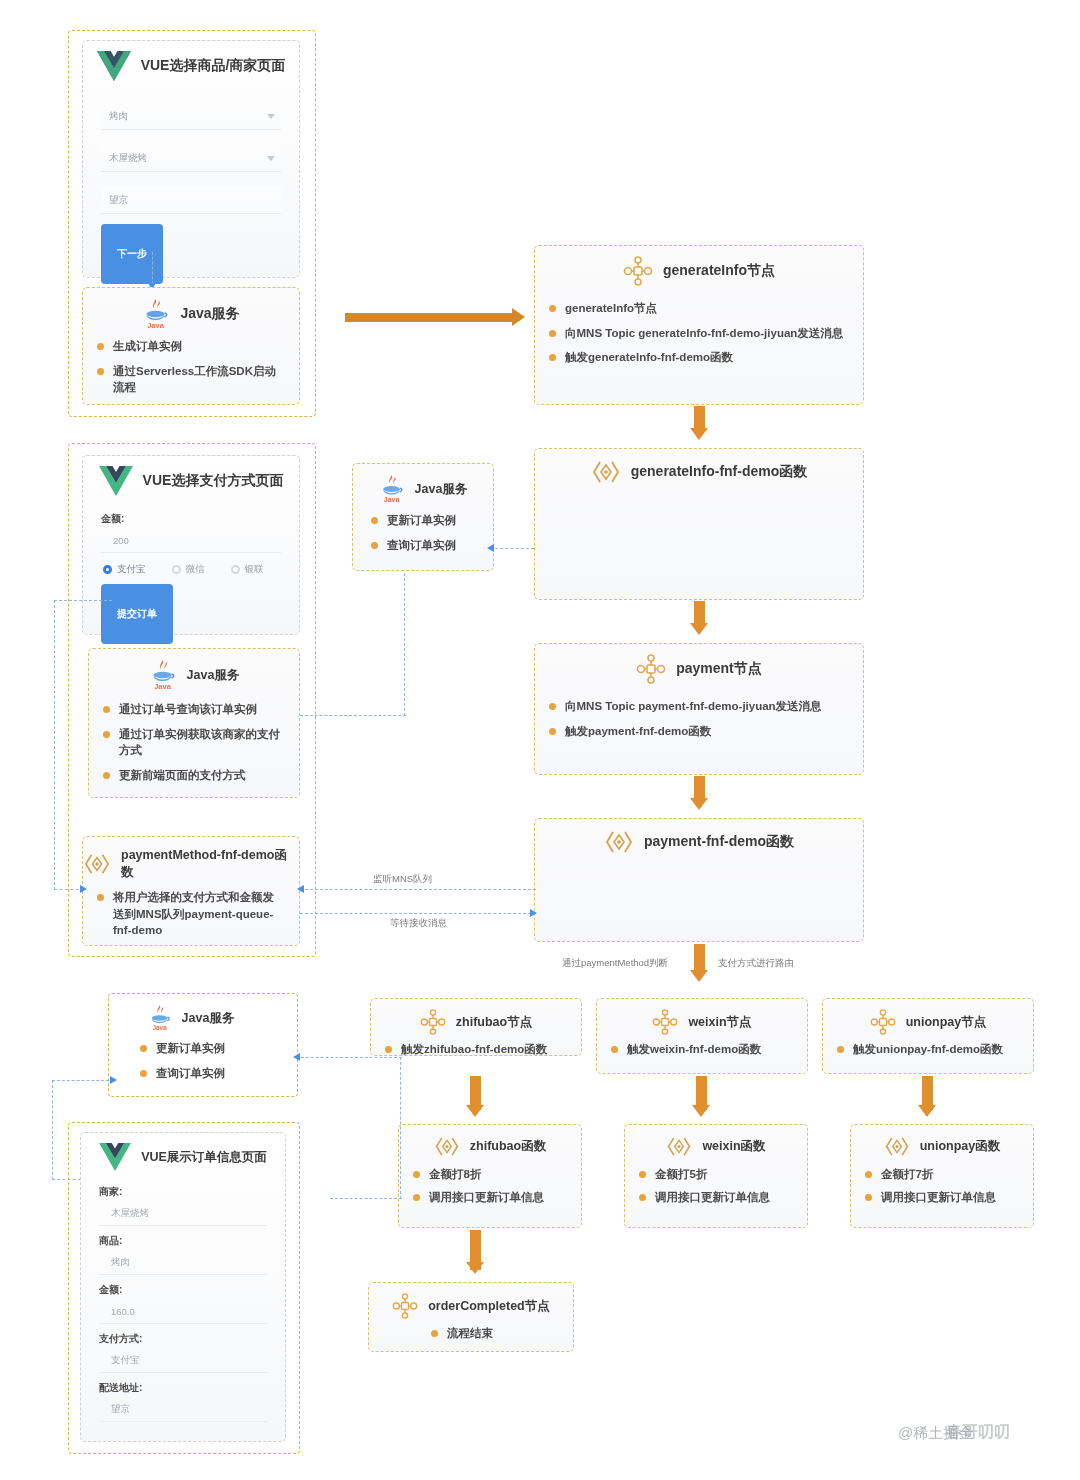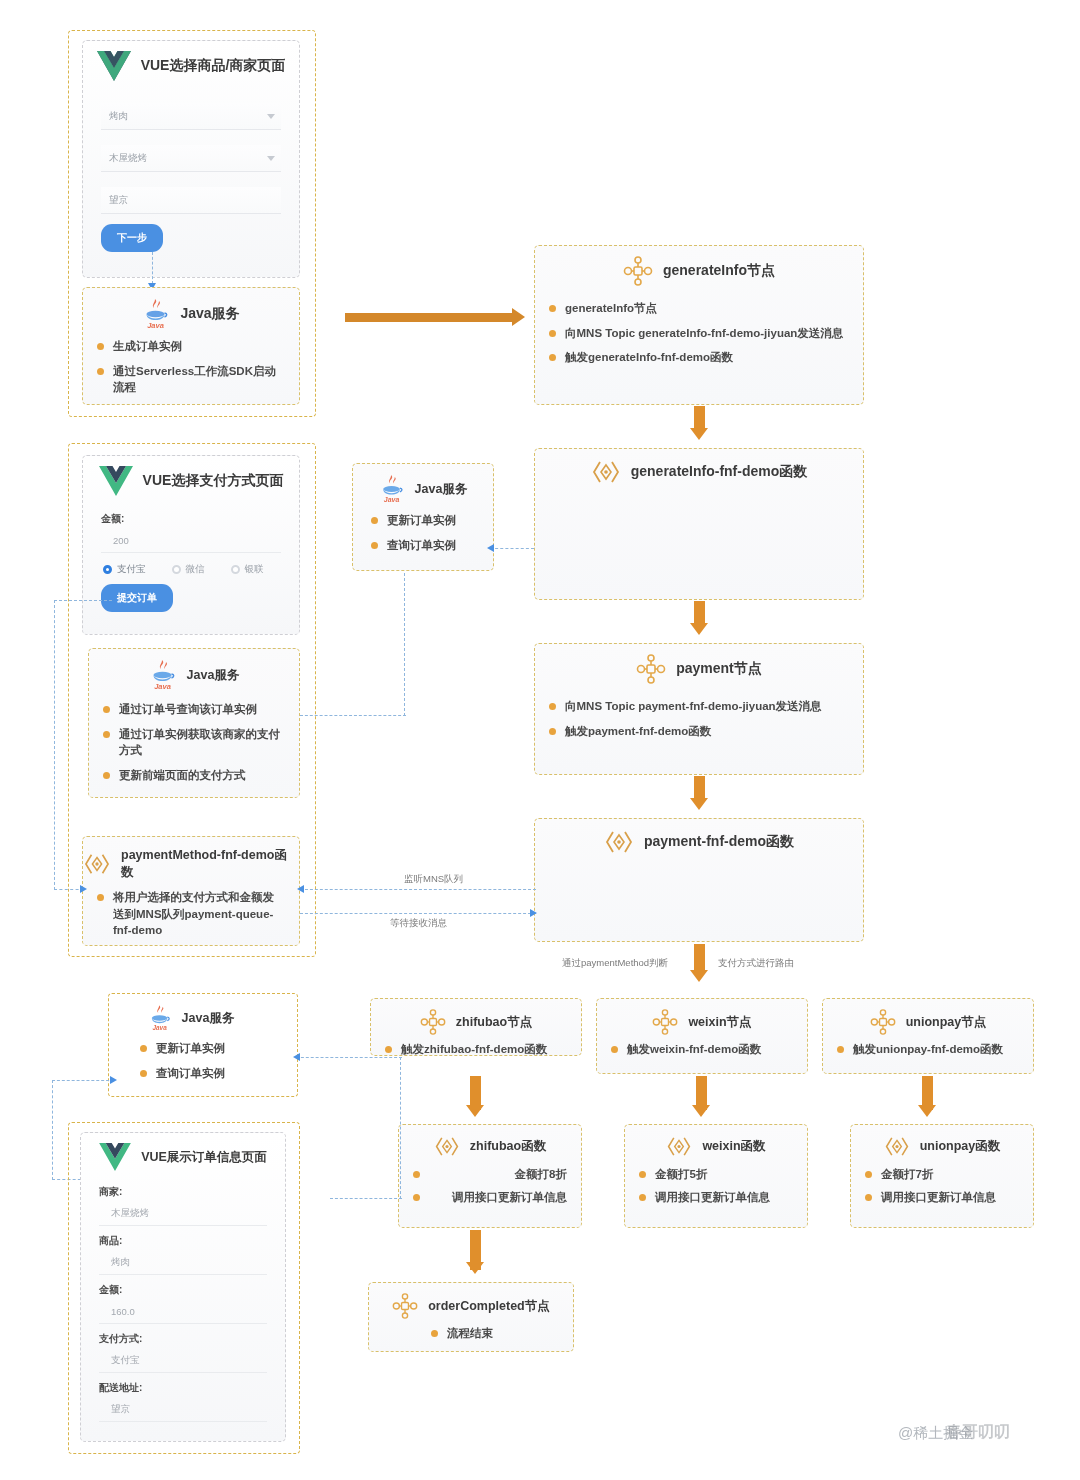--- a/index.html
+++ b/index.html
@@ -49,21 +49,21 @@
     font-weight:bold;
   }
   .bullets li:before{
     content:"";position:absolute;left:0;top:5px;
     width:7px;height:7px;border-radius:50%;
     background:#e8a33d;
   }
   .bullets.tight li{margin-bottom:6px;}
 
   
-  .icon{display:inline-block;line-height:0;font-style:italic;}
+  .icon{display:inline-block;line-height:0;}
   .vue-icon svg{display:block;}
   .java-icon svg{display:block;}
   .node-icon svg{display:block;}
   .fn-icon svg{display:block;}
 
   
   .ui-field{
     position:relative;margin:0 18px 0 18px;
   }
   .ui-select{
@@ -81,21 +81,21 @@
   }
   .ui-value{
     margin:0 18px;height:24px;border-bottom:1px solid #e9ebee;
     display:flex;align-items:center;padding-left:12px;
     font-size:9.5px;color:#a3a8af;
   }
   .btn-primary{
     margin-left:18px;margin-top:10px;
     display:inline-flex;align-items:center;justify-content:center;
     background:#4a90e2;color:#fff;font-size:10px;font-weight:bold;
-    border-radius:11px;padding:7px 16px;
+    border-radius:4px;padding:23px 16px;
   }
   .radio-row{
     display:flex;align-items:center;gap:26px;margin:10px 0 0 20px;
     font-size:9.5px;color:#9aa0a8;
   }
   .radio-row .rb{
     display:flex;align-items:center;gap:5px;
   }
   .radio-row .dot{
     width:9px;height:9px;border-radius:50%;border:2px solid #d4d8de;box-sizing:border-box;
@@ -404,21 +404,21 @@
 
   <div class="blue-line-v" style="left:54px;top:600px;height:290px;"></div>
   <div class="blue-line" style="left:54px;top:600px;width:58px;"></div>
   <div class="blue-line" style="left:54px;top:889px;width:30px;"></div>
   <div class="blue-head-right" style="left:80px;top:885px;"></div>
 
   <div class="blue-line" style="left:300px;top:889px;width:236px;"></div>
   <div class="blue-head-left" style="left:297px;top:885px;"></div>
   <div class="blue-line" style="left:300px;top:913px;width:236px;"></div>
   <div class="blue-head-right" style="left:530px;top:909px;"></div>
-  <div class="edge-label" style="left:404px;top:873px;">监听MNS队列</div>
+  <div class="edge-label" style="left:373px;top:873px;">监听MNS队列</div>
   <div class="edge-label" style="left:390px;top:917px;">等待接收消息</div>
 
   <div class="card" style="left:370px;top:998px;width:212px;height:58px;">
     <div class="card-title small">
       <span class="icon node-icon">
         <svg width="26" height="26" viewBox="0 0 30 30">
             <circle cx="15" cy="4" r="3" fill="none" stroke="#e3a84a" stroke-width="1.6"></circle>
             <circle cx="15" cy="26" r="3" fill="none" stroke="#e3a84a" stroke-width="1.6"></circle>
             <circle cx="5" cy="15" r="3.5" fill="none" stroke="#e3a84a" stroke-width="1.6"></circle>
             <circle cx="25" cy="15" r="3.5" fill="none" stroke="#e3a84a" stroke-width="1.6"></circle>
@@ -480,21 +480,21 @@
     </ul>
   </div>
 
   <div class="arrow-v" style="left:470px;top:1076px;width:11px;height:34px;"></div>
   <div class="arrow-head-down" style="left:466px;top:1105px;"></div>
   <div class="arrow-v" style="left:696px;top:1076px;width:11px;height:34px;"></div>
   <div class="arrow-head-down" style="left:692px;top:1105px;"></div>
   <div class="arrow-v" style="left:922px;top:1076px;width:11px;height:34px;"></div>
   <div class="arrow-head-down" style="left:918px;top:1105px;"></div>
 
-  <div class="card" style="left:398px;top:1124px;width:184px;height:104px;text-align:right;">
+  <div class="card" style="left:398px;top:1124px;width:184px;height:104px;">
     <div class="card-title small">
       <span class="icon fn-icon">
         <svg width="26" height="23" viewBox="0 0 30 26">
             <path d="M9 3 L3 13 L9 23" stroke="#d9a04a" stroke-width="1.8" fill="none"></path>
             <path d="M21 3 L27 13 L21 23" stroke="#d9a04a" stroke-width="1.8" fill="none"></path>
             <path d="M15 6 L20 13 L15 20 L10 13 Z" stroke="#d9a04a" stroke-width="1.6" fill="none"></path>
             <circle cx="15" cy="13" r="1.8" fill="#d9a04a"></circle>
           </svg>
       </span>
       <span>zhifubao函数</span>

